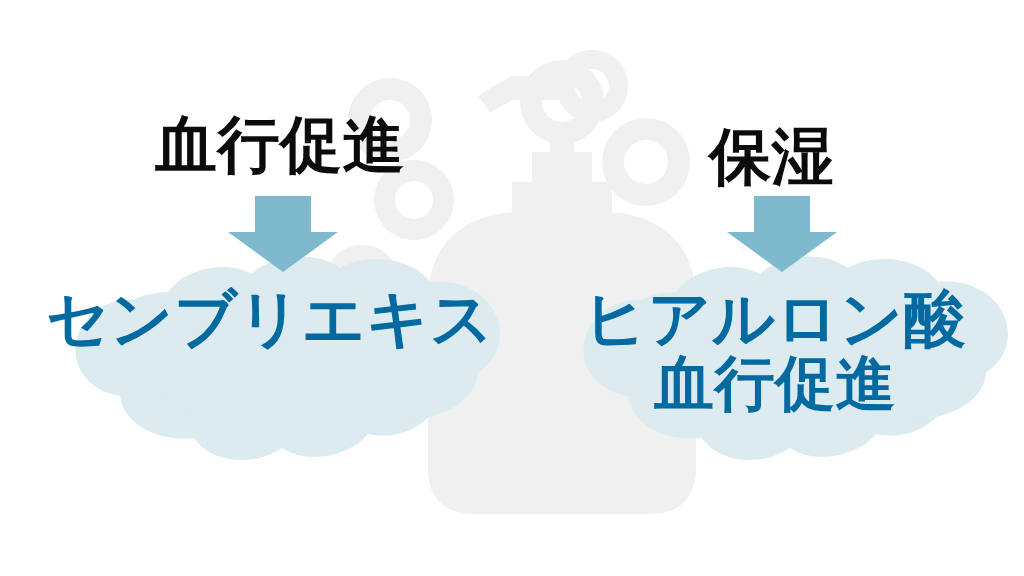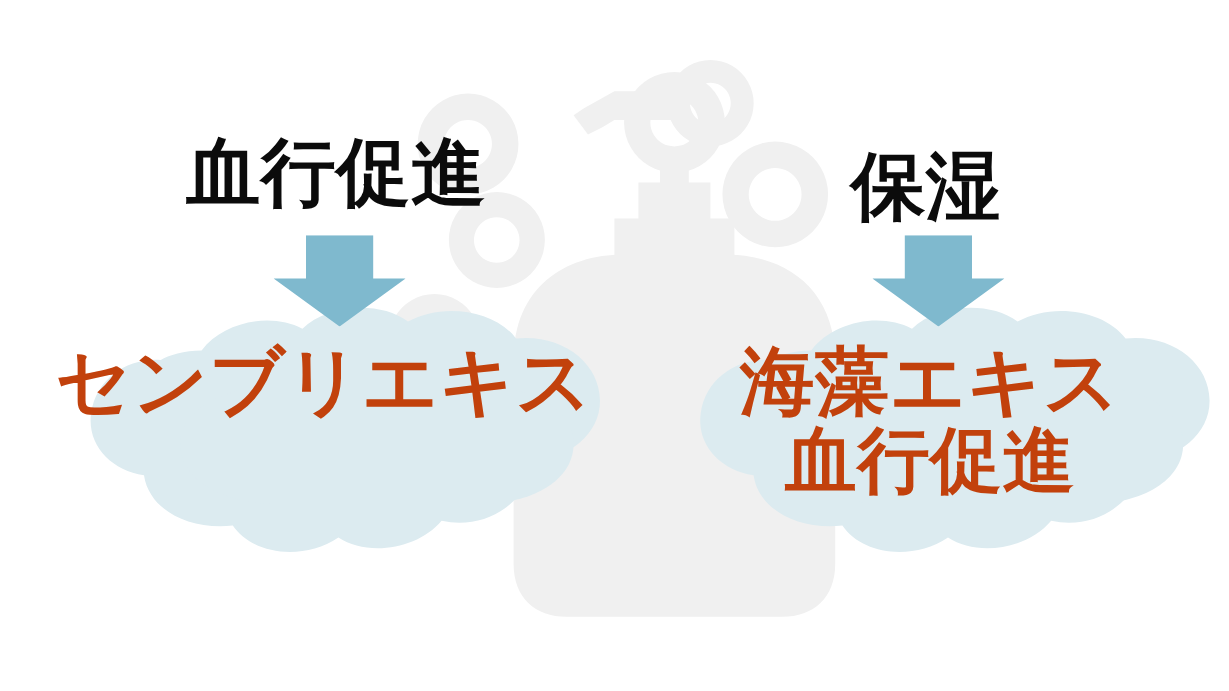--- a/index.html
+++ b/index.html
@@ -46,21 +46,21 @@
     line-height: 1;
     letter-spacing: 0.5px;
     white-space: nowrap;
     text-align: center;
   }
 
   
   .label-block {
     position: absolute;
     text-align: center;
-    color: #c2410c;
+    color: #0369a1;
     font-weight: 700;
     line-height: 1.06;
     white-space: nowrap;
   }
   .label-line {
     display: block;
     font-size: 62px;
     letter-spacing: 0.5px;
   }
   .label-line.line2 {
@@ -141,17 +141,17 @@
     <span class="label-line">センブリエキス</span>
   </div>
 
   <div class="heading" style="left:709px; top:126px;">保湿</div>
 
   <svg class="arrow" style="left:727px; top:196px;" width="110" height="76" viewBox="0 0 110 76" xmlns="http://www.w3.org/2000/svg">
     <polygon points="27,0 83,0 83,36 110,36 55,76 0,36 27,36" fill="#7FB9CE"></polygon>
   </svg>
 
   <div class="label-block" style="left:540px; top:286px; width:470px;">
-    <span class="label-line">海藻エキス</span>
+    <span class="label-line">ヒアルロン酸</span>
     <span class="label-line line2">血行促進</span>
   </div>
 
 </div>
 
 </body></html>

